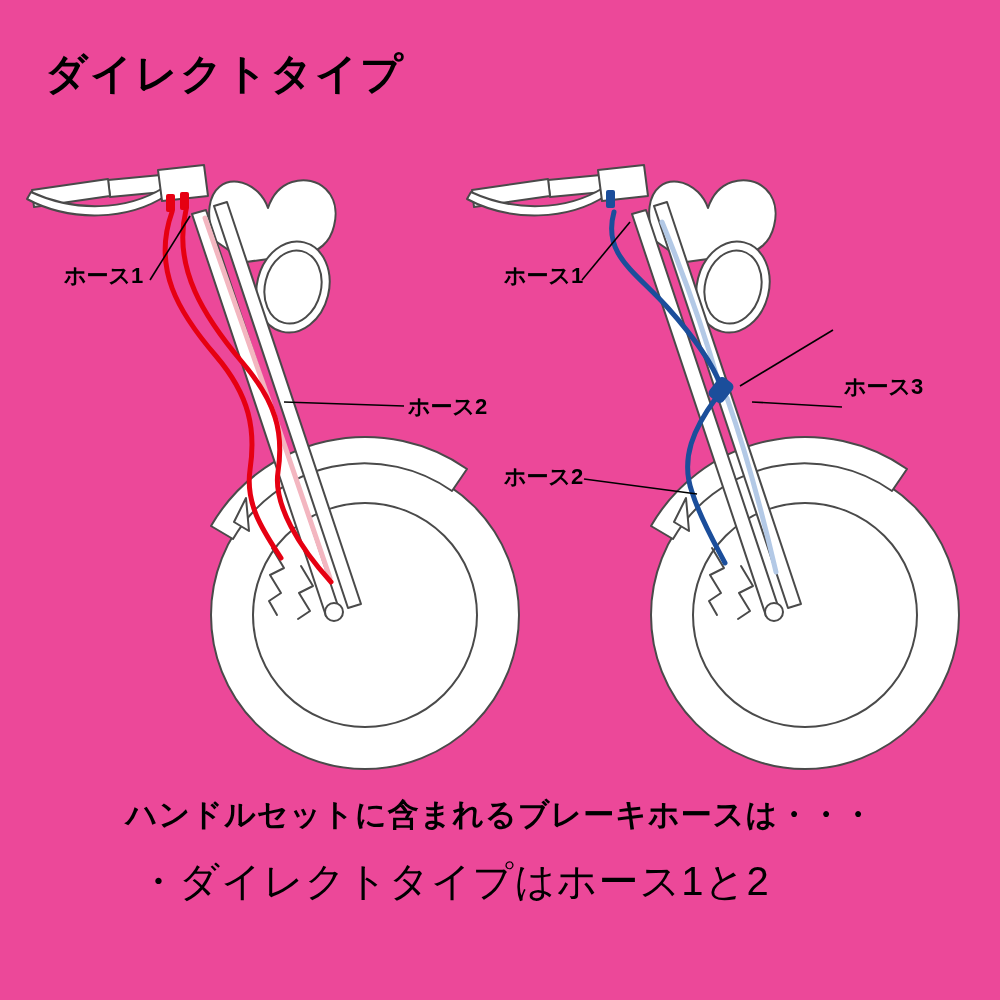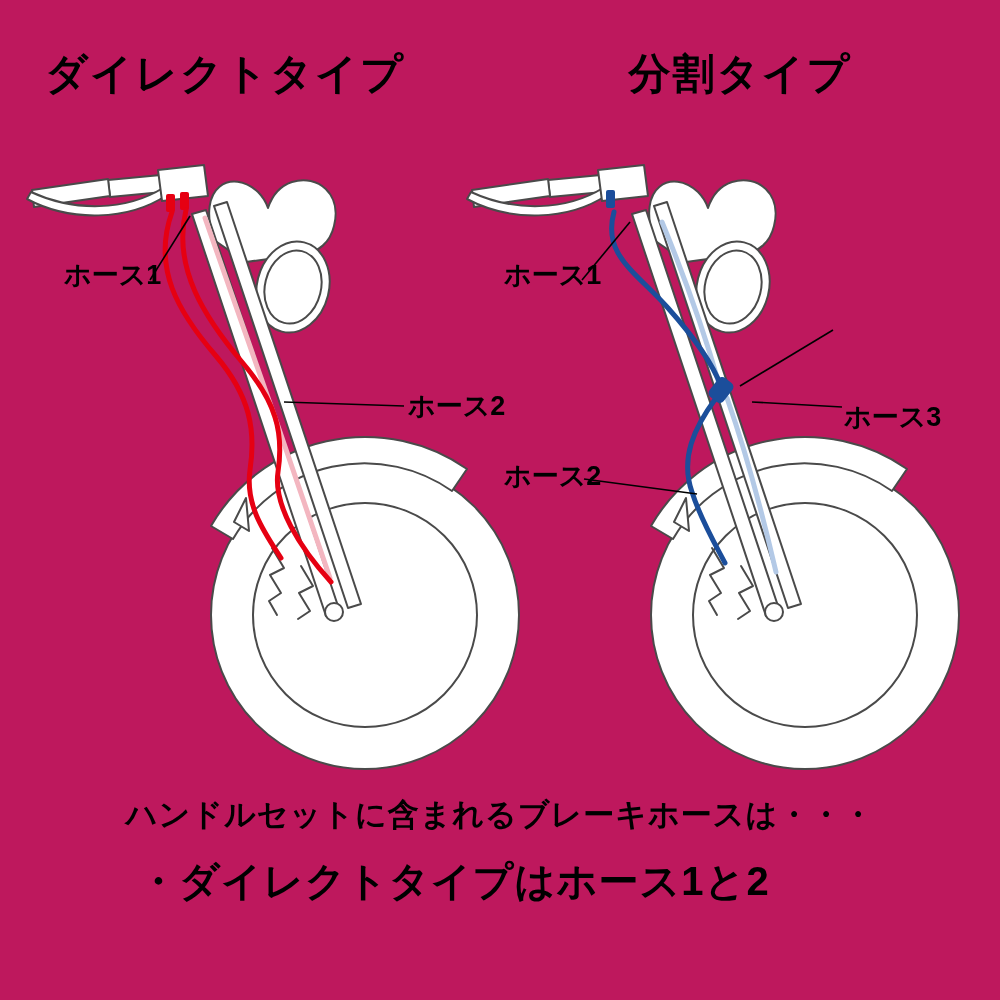--- a/index.html
+++ b/index.html
@@ -1,39 +1,39 @@
 <!DOCTYPE html>
 <html><head>
 <meta charset="utf-8">
 <style>
   html,body{margin:0;padding:0;background:#fff;}
   .page{
-    position:relative;width:1000px;height:1000px;background:#be185d;
+    position:relative;width:1000px;height:1000px;background:#ec4899;
     font-family:"Liberation Sans","DejaVu Sans",sans-serif;color:#000;overflow:hidden;
   }
   .diagram-svg{position:absolute;left:0;top:0;width:1000px;height:1000px;}
   .ol{fill:#ffffff;stroke:#4a4a4a;stroke-width:2;stroke-linejoin:round;}
   .oln{fill:none;stroke:#4a4a4a;stroke-width:2;stroke-linejoin:round;stroke-linecap:round;}
   .hose{fill:none;stroke-linecap:round;}
   .leader{stroke:#000;stroke-width:1.6;}
   .heading{
     position:absolute;font-size:42px;font-weight:900;letter-spacing:2px;
     text-align:center;white-space:nowrap;
   }
   .hd-direct{left:30px;top:46px;width:390px;}
   .hd-split{left:590px;top:46px;width:300px;}
   .lbl{
-    position:absolute;font-size:27px;font-weight:700;white-space:nowrap;line-height:27px;text-align:center;
+    position:absolute;font-size:22px;font-weight:700;white-space:nowrap;line-height:27px;text-align:center;
   }
   .footer-intro{
     position:absolute;left:0;top:794px;width:1000px;text-align:center;
     font-size:31px;font-weight:900;letter-spacing:1px;white-space:nowrap;
   }
   .bullet{
-    position:absolute;left:138px;font-size:40px;font-weight:700;letter-spacing:1px;white-space:nowrap;
+    position:absolute;left:138px;font-size:40px;font-weight:400;letter-spacing:1px;white-space:nowrap;
   }
   .bullet1{top:854px;}
   .bullet2{top:916px;}
 </style>
 </head>
 <body>
 
 <div class="page">
 
   <svg class="diagram-svg" viewBox="0 0 1000 1000" xmlns="http://www.w3.org/2000/svg">
@@ -92,24 +92,23 @@
       <line class="leader" x1="150" y1="280" x2="190" y2="216"></line>
       <line class="leader" x1="404" y1="406" x2="284" y2="402"></line>
       <line class="leader" x1="582" y1="280" x2="630" y2="222"></line>
       <line class="leader" x1="833" y1="330" x2="740" y2="386"></line>
       <line class="leader" x1="842" y1="407" x2="752" y2="402"></line>
       <line class="leader" x1="584" y1="479" x2="697" y2="494"></line>
     </g>
   </svg>
 
   <div class="heading hd-direct">ダイレクトタイプ</div>
-  <div class="heading hd-split">分割タイプ</div>
 
   <div class="lbl" style="left:64px;top:262px;">ホース1</div>
   <div class="lbl" style="left:408px;top:393px;">ホース2</div>
   <div class="lbl" style="left:504px;top:262px;">ホース1</div>
-  <div class="lbl" style="left:844px;top:404px;">ホース3</div>
+  <div class="lbl" style="left:844px;top:373px;">ホース3</div>
   <div class="lbl" style="left:504px;top:463px;">ホース2</div>
 
   <div class="footer-intro">ハンドルセットに含まれるブレーキホースは・・・</div>
   <div class="bullet bullet1">・ダイレクトタイプはホース1と2</div>
 
 </div>
 
 </body></html>

